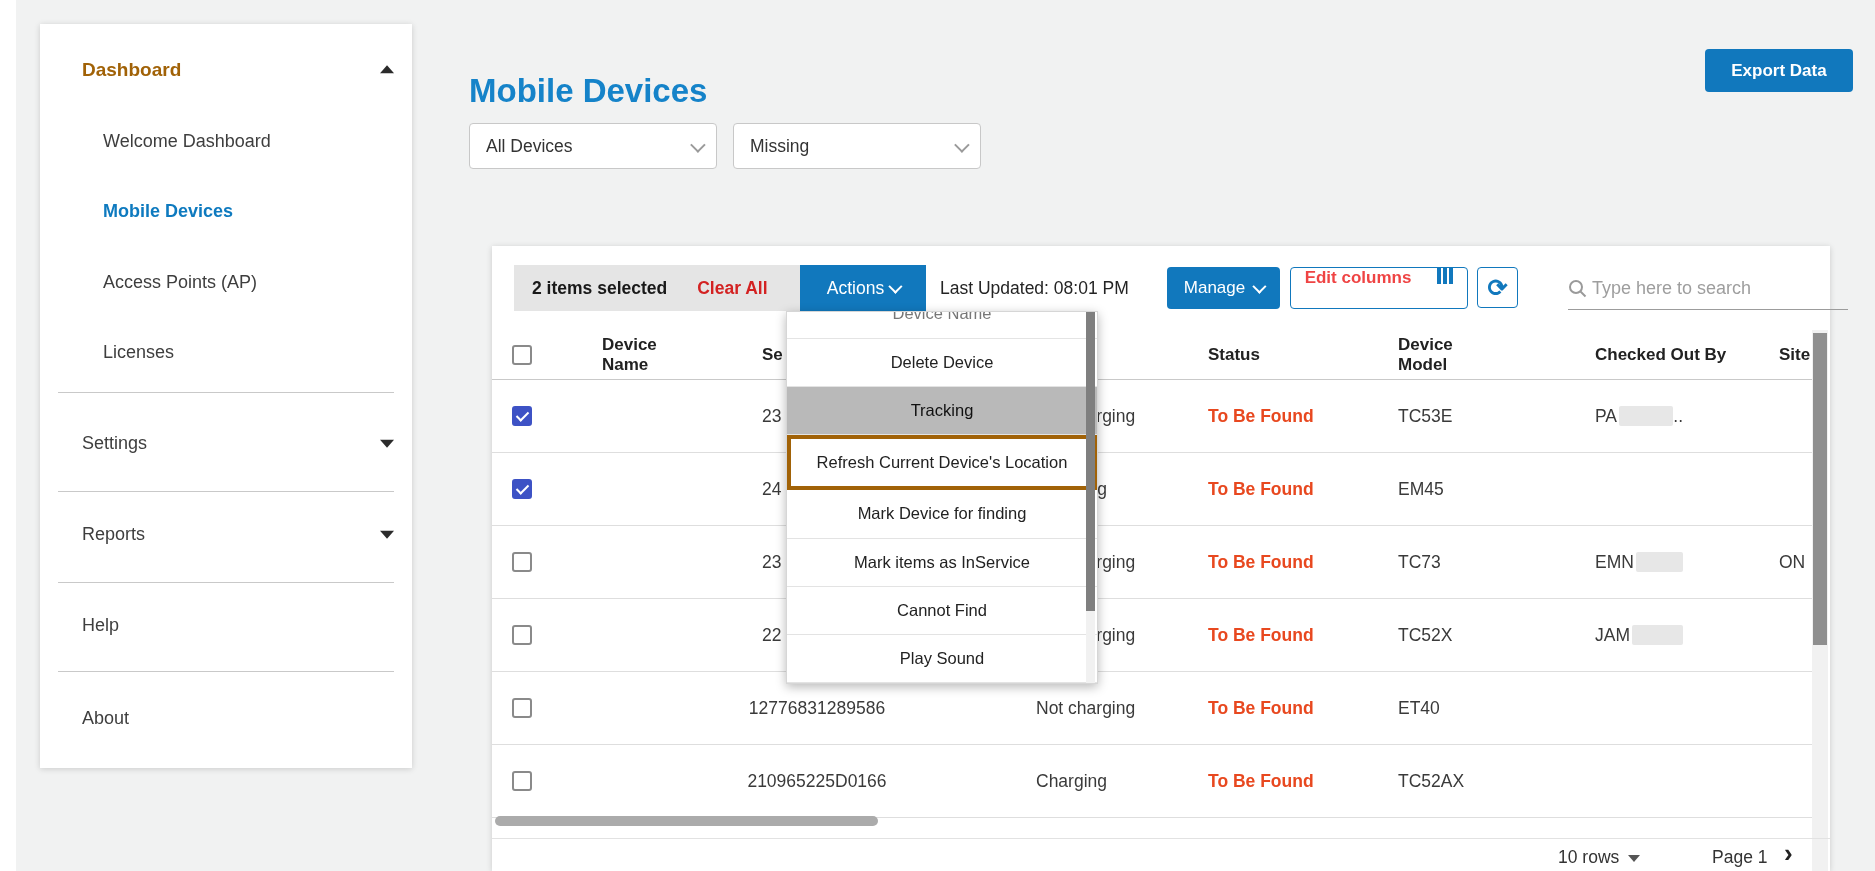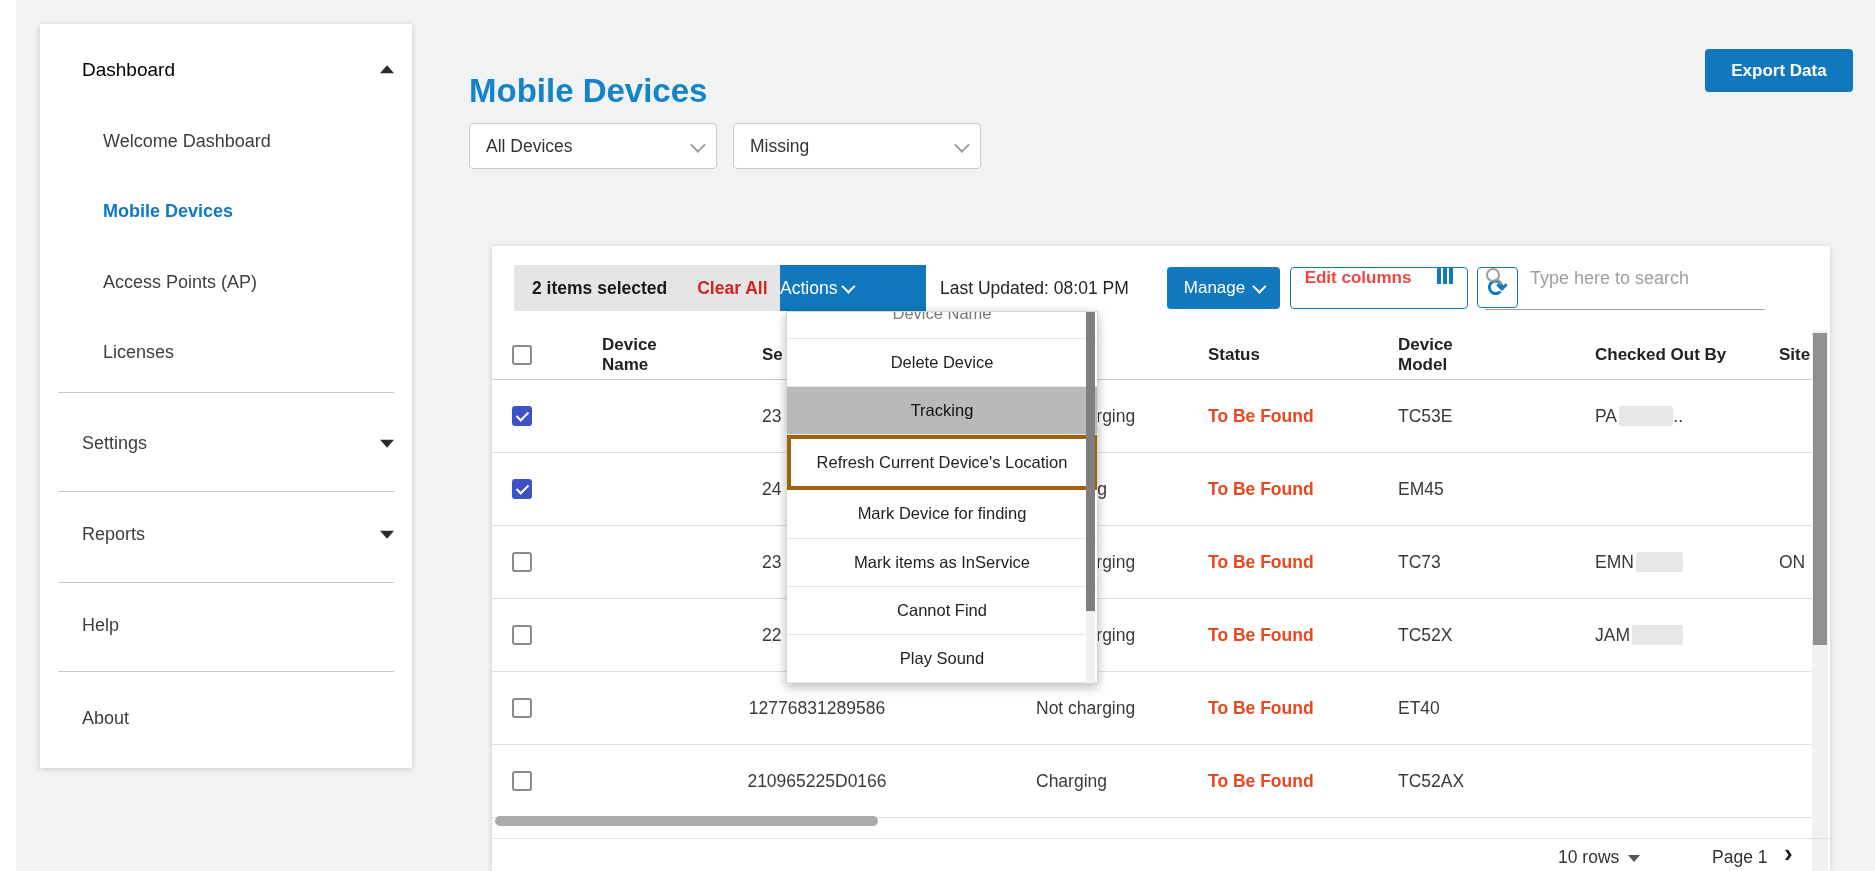--- a/index.html
+++ b/index.html
@@ -9,21 +9,21 @@
   }
   .bg{position:absolute;left:16px;top:0;right:0;bottom:0;background:#f1f2f2;}
 
   
   .sidebar{position:absolute;left:40px;top:24px;width:372px;height:744px;background:#fff;
     box-shadow:0 1px 6px rgba(0,0,0,.16);}
   .side-item{position:absolute;left:0;width:100%;font-size:18px;color:#3e3e3e;cursor:pointer;}
   .side-item .lbl{position:absolute;left:42px;top:0;transform:translateY(-50%);white-space:nowrap;}
   .side-item.sub .lbl{left:63px;}
   .side-item.active .lbl{color:#0e7abf;font-weight:bold;}
-  .side-item.root .lbl{font-weight:normal;font-size:19px;color:#000000;text-align:right;}
+  .side-item.root .lbl{font-weight:bold;font-size:19px;color:#a16207;text-align:right;}
   .caret-up,.caret-down{position:absolute;right:18px;top:0;width:0;height:0;border-left:7px solid transparent;border-right:7px solid transparent;}
   .caret-up{border-bottom:8px solid #2b2b2b;transform:translateY(-60%);}
   .caret-down{border-top:8px solid #2b2b2b;transform:translateY(-40%);}
   .side-div{position:absolute;left:18px;right:18px;height:0;border-top:1px solid #c9c9c9;}
 
   
   .page-title{position:absolute;left:469px;top:50px;font-size:33px;font-weight:600;color:#1583c9;}
   .export-btn{position:absolute;left:1705px;top:49px;width:148px;height:43px;background:#1178bd;border-radius:4px;
     color:#fff;font-weight:bold;font-size:17px;display:flex;align-items:center;justify-content:center;cursor:pointer;}
   .select{position:absolute;top:123px;height:46px;width:248px;background:#fff;border:1px solid #c8c8c8;border-radius:4px;
@@ -34,35 +34,35 @@
   #select-status{left:733px;}
 
   
   .card{position:absolute;left:492px;top:246px;width:1338px;height:625px;background:#fff;
     box-shadow:0 1px 6px rgba(0,0,0,.16);}
 
   .selbar{position:absolute;left:22px;top:19px;width:412px;height:46px;background:#e5e5e5;
     display:flex;align-items:center;}
   .sel-count{margin-left:18px;font-weight:bold;font-size:17.5px;color:#191919;white-space:nowrap;}
   .clear-all{margin-left:30px;font-weight:bold;font-size:17.5px;color:#d32222;cursor:pointer;white-space:nowrap;}
-  .actions-btn{margin-left:auto;width:146px;height:46px;background:#1178bd;color:#fff;font-size:17.5px;
-    display:flex;align-items:center;justify-content:flex-start;gap:5px;cursor:pointer;}
+  .actions-btn{margin-left:auto;width:126px;height:46px;background:#1178bd;color:#fff;font-size:17.5px;
+    display:flex;align-items:center;justify-content:center;gap:5px;cursor:pointer;}
   .wchev{width:8px;height:8px;border-right:2px solid #fff;border-bottom:2px solid #fff;transform:rotate(45deg) translateY(-2px);}
   .last-updated{position:absolute;left:448px;top:19px;height:46px;line-height:46px;font-size:17.5px;color:#242424;white-space:nowrap;}
   .manage-btn{position:absolute;left:675px;top:21px;width:113px;height:42px;background:#1178bd;border-radius:4px;color:#fff;
     font-size:17px;display:flex;align-items:center;justify-content:center;gap:8px;cursor:pointer;}
   .editcols-btn{position:absolute;left:798px;top:21px;width:178px;height:42px;background:#fff;border:1px solid #1178bd;
     border-radius:4px;color:#ef4444;font-weight:bold;font-size:17px;display:flex;align-items:flex-start;justify-content:center;gap:26px;
     box-sizing:border-box;cursor:pointer;}
   .cols-icon{display:flex;gap:2px;}
   .cols-icon i{display:block;width:4px;height:16px;background:#1178bd;}
   .refresh-btn{position:absolute;left:985px;top:21px;width:41px;height:41px;border:1px solid #1178bd;border-radius:4px;
     color:#1178bd;font-size:24px;font-weight:bold;display:flex;align-items:center;justify-content:center;box-sizing:border-box;cursor:pointer;}
-  .search{position:absolute;left:993px;top:21px;width:280px;height:42px;border-bottom:1px solid #9c9c9c;
-    display:flex;align-items:flex-start;gap:24px;}
+  .search{position:absolute;left:1076px;top:21px;width:280px;height:42px;border-bottom:1px solid #9c9c9c;
+    display:flex;align-items:center;gap:3px;}
   .search input{border:none;outline:none;background:transparent;font-size:18px;color:#444;width:230px;
     font-family:"Liberation Sans",sans-serif;}
   .search input::placeholder{color:#9e9e9e;}
 
   
   .thead,.trow{display:flex;align-items:center;width:1320px;box-sizing:border-box;}
   .thead{position:absolute;left:0;top:84px;height:50px;border-bottom:1px solid #c9c9c9;font-weight:bold;font-size:17px;color:#222;}
   .tbody{position:absolute;left:0;top:134px;}
   .trow{height:73px;border-bottom:1px solid #dedede;font-size:17.5px;color:#3a3a3a;}
   .c-check{width:60px;display:flex;justify-content:center;flex:none;}

